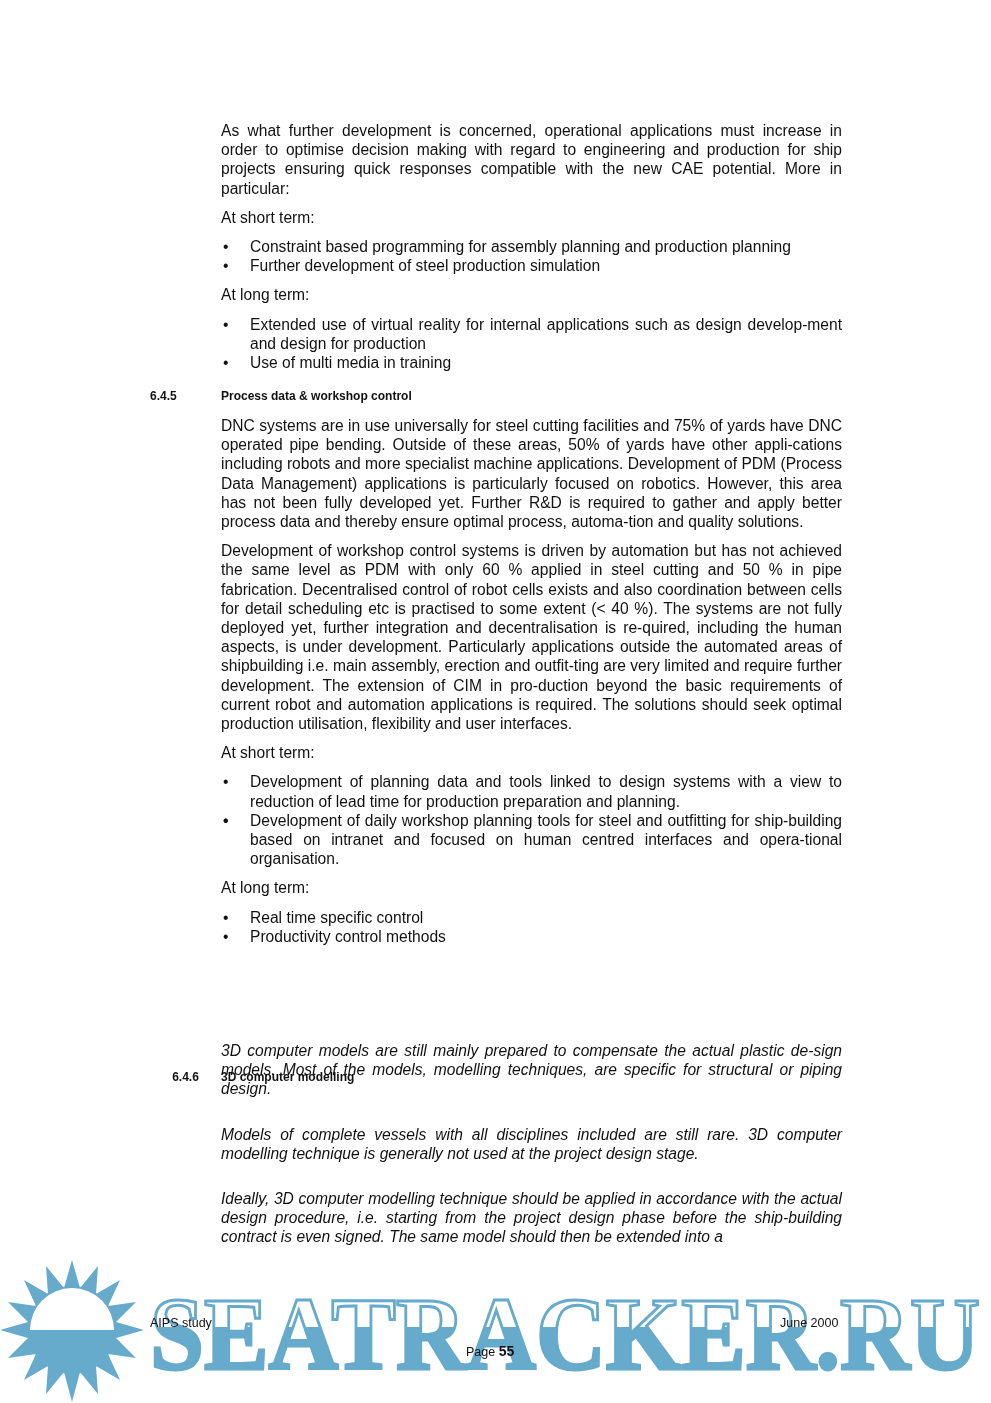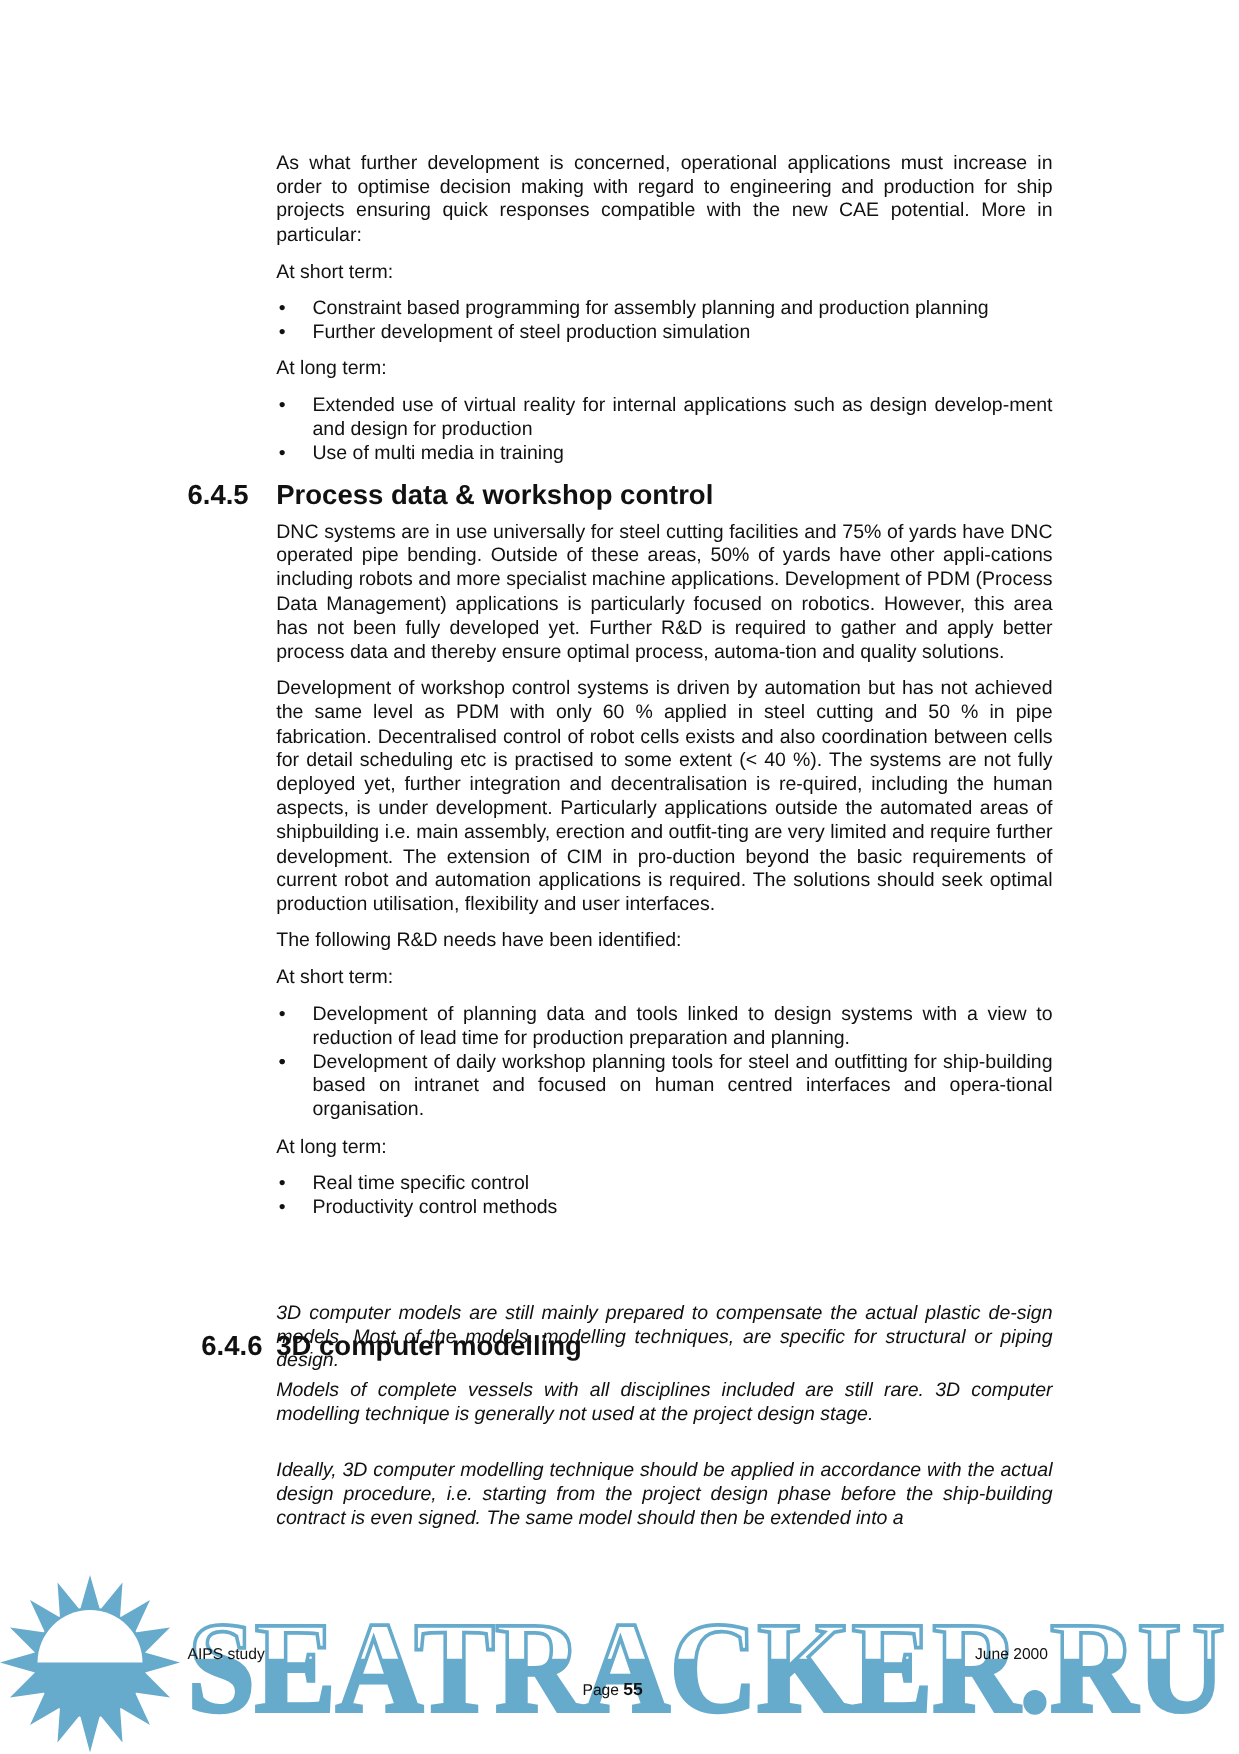--- a/index.html
+++ b/index.html
@@ -4,21 +4,21 @@
   <style>
     html, body { margin: 0; padding: 0; background: #ffffff; }
     body { width: 991px; height: 1403px; position: relative; overflow: hidden;
            font-family: "Liberation Sans", sans-serif; color: #111; }
     .page { position: absolute; left: 0; top: 0; width: 991px; height: 1403px; }
     p { margin: 0; text-align: justify; }
     .block { position: absolute; left: 221px; width: 621px; font-size: 15.6px; line-height: 19.2px; }
     ul.bl { list-style: none; margin: 0; padding: 0; }
     ul.bl li { position: relative; padding-left: 29px; text-align: justify; }
     ul.bl li .dot { position: absolute; left: 2px; top: 0; }
-    .heading { position: absolute; left: 150px; font-size: 22px; font-weight: bold; line-height: 20px; }
+    .heading { position: absolute; left: 150px; font-size: 12px; font-weight: bold; line-height: 20px; }
     .heading .num { display: inline-block; width: 71px; }
     .footer { position: absolute; top: 1316px; font-size: 12.5px; line-height: 14px; z-index: 2; }
     .footer b { font-weight: bold; font-size: 14px; }
     .wm { position: absolute; z-index: 1; }
   </style>
 </head>
 <body>
 
 <div class="page">
 
@@ -36,41 +36,40 @@
     </ul>
   </div>
 
   <div class="heading" style="top:386px;">
     <span class="num">6.4.5</span><span>Process data &amp; workshop control</span>
   </div>
 
   <div class="block" style="top:416px;">
     <p>DNC systems are in use universally for steel cutting facilities and 75% of yards have DNC operated pipe bending. Outside of these areas, 50% of yards have other appli-cations including robots and more specialist machine applications. Development of PDM (Process Data Management) applications is particularly focused on robotics. However, this area has not been fully developed yet. Further R&amp;D is required to gather and apply better process data and thereby ensure optimal process, automa-tion and quality solutions.</p>
     <p style="margin-top:10px;">Development of workshop control systems is driven by automation but has not achieved the same level as PDM with only 60 % applied in steel cutting and 50 % in pipe fabrication. Decentralised control of robot cells exists and also coordination between cells for detail scheduling etc is practised to some extent (&lt; 40 %). The systems are not fully deployed yet, further integration and decentralisation is re-quired, including the human aspects, is under development. Particularly applications outside the automated areas of shipbuilding i.e. main assembly, erection and outfit-ting are very limited and require further development. The extension of CIM in pro-duction beyond the basic requirements of current robot and automation applications is required. The solutions should seek optimal production utilisation, flexibility and user interfaces.</p>
-    <p style="margin-top:10px;">The following R&amp;D needs have been identified:</p>
     <p style="margin-top:10px;">At short term:</p>
     <ul class="bl" style="margin-top:10px;">
       <li><span class="dot">•</span><span>Development of planning data and tools linked to design systems with a view to reduction of lead time for production preparation and planning.</span></li>
       <li><span class="dot">•</span></li>
       <li><span class="dot">•</span><span>Development of daily workshop planning  tools for steel and outfitting for ship-building based on intranet and focused on human centred interfaces and opera-tional organisation.</span></li>
     </ul>
     <p style="margin-top:10px;">At long term:</p>
     <ul class="bl" style="margin-top:10px;">
       <li><span class="dot">•</span><span>Real time specific control</span></li>
       <li><span class="dot">•</span><span>Productivity control methods</span></li>
     </ul>
   </div>
 
   <div class="heading" style="top:1067px;text-align:center;">
     <span class="num">6.4.6</span><span>3D computer modelling</span>
   </div>
 
   <div class="block" style="top:1041px;font-style:italic;">
     <p>3D computer models are still mainly prepared to compensate the actual plastic de-sign models. Most of the models, modelling techniques, are specific for structural or piping design.</p>
-    <p style="margin-top:4px;">Models of complete vessels with all disciplines included are still rare. 3D computer modelling technique is generally not used at the project design stage.</p>
+    <p style="margin-top:26px;">Models of complete vessels with all disciplines included are still rare. 3D computer modelling technique is generally not used at the project design stage.</p>
     <p style="margin-top:26px;">Ideally, 3D computer modelling technique should be applied in accordance with the actual design procedure, i.e. starting from the project design phase before the ship-building contract is even signed. The same model should then be extended into a</p>
   </div>
 
   <svg class="wm" style="left:0; top:1255px;" width="150" height="148" viewBox="0 0 150 148">
     <g transform="translate(72,75)">
       <polygon fill="#66aacc" points="
         0,-70 8,-42 26,-64 24,-36 48,-50 36,-24 64,-28 44,-8 72,0 44,8 64,28 36,24 48,50 24,36 26,64 8,42 0,72 -8,42 -26,64 -24,36 -48,50 -36,24 -64,28 -44,8 -72,0 -44,-8 -64,-28 -36,-24 -48,-50 -24,-36 -26,-64 -8,-42"></polygon>
       <circle r="44" fill="#66aacc"></circle>
       <path d="M -42 0 A 42 42 0 0 1 42 0 Z" fill="#ffffff"></path>
     </g>

